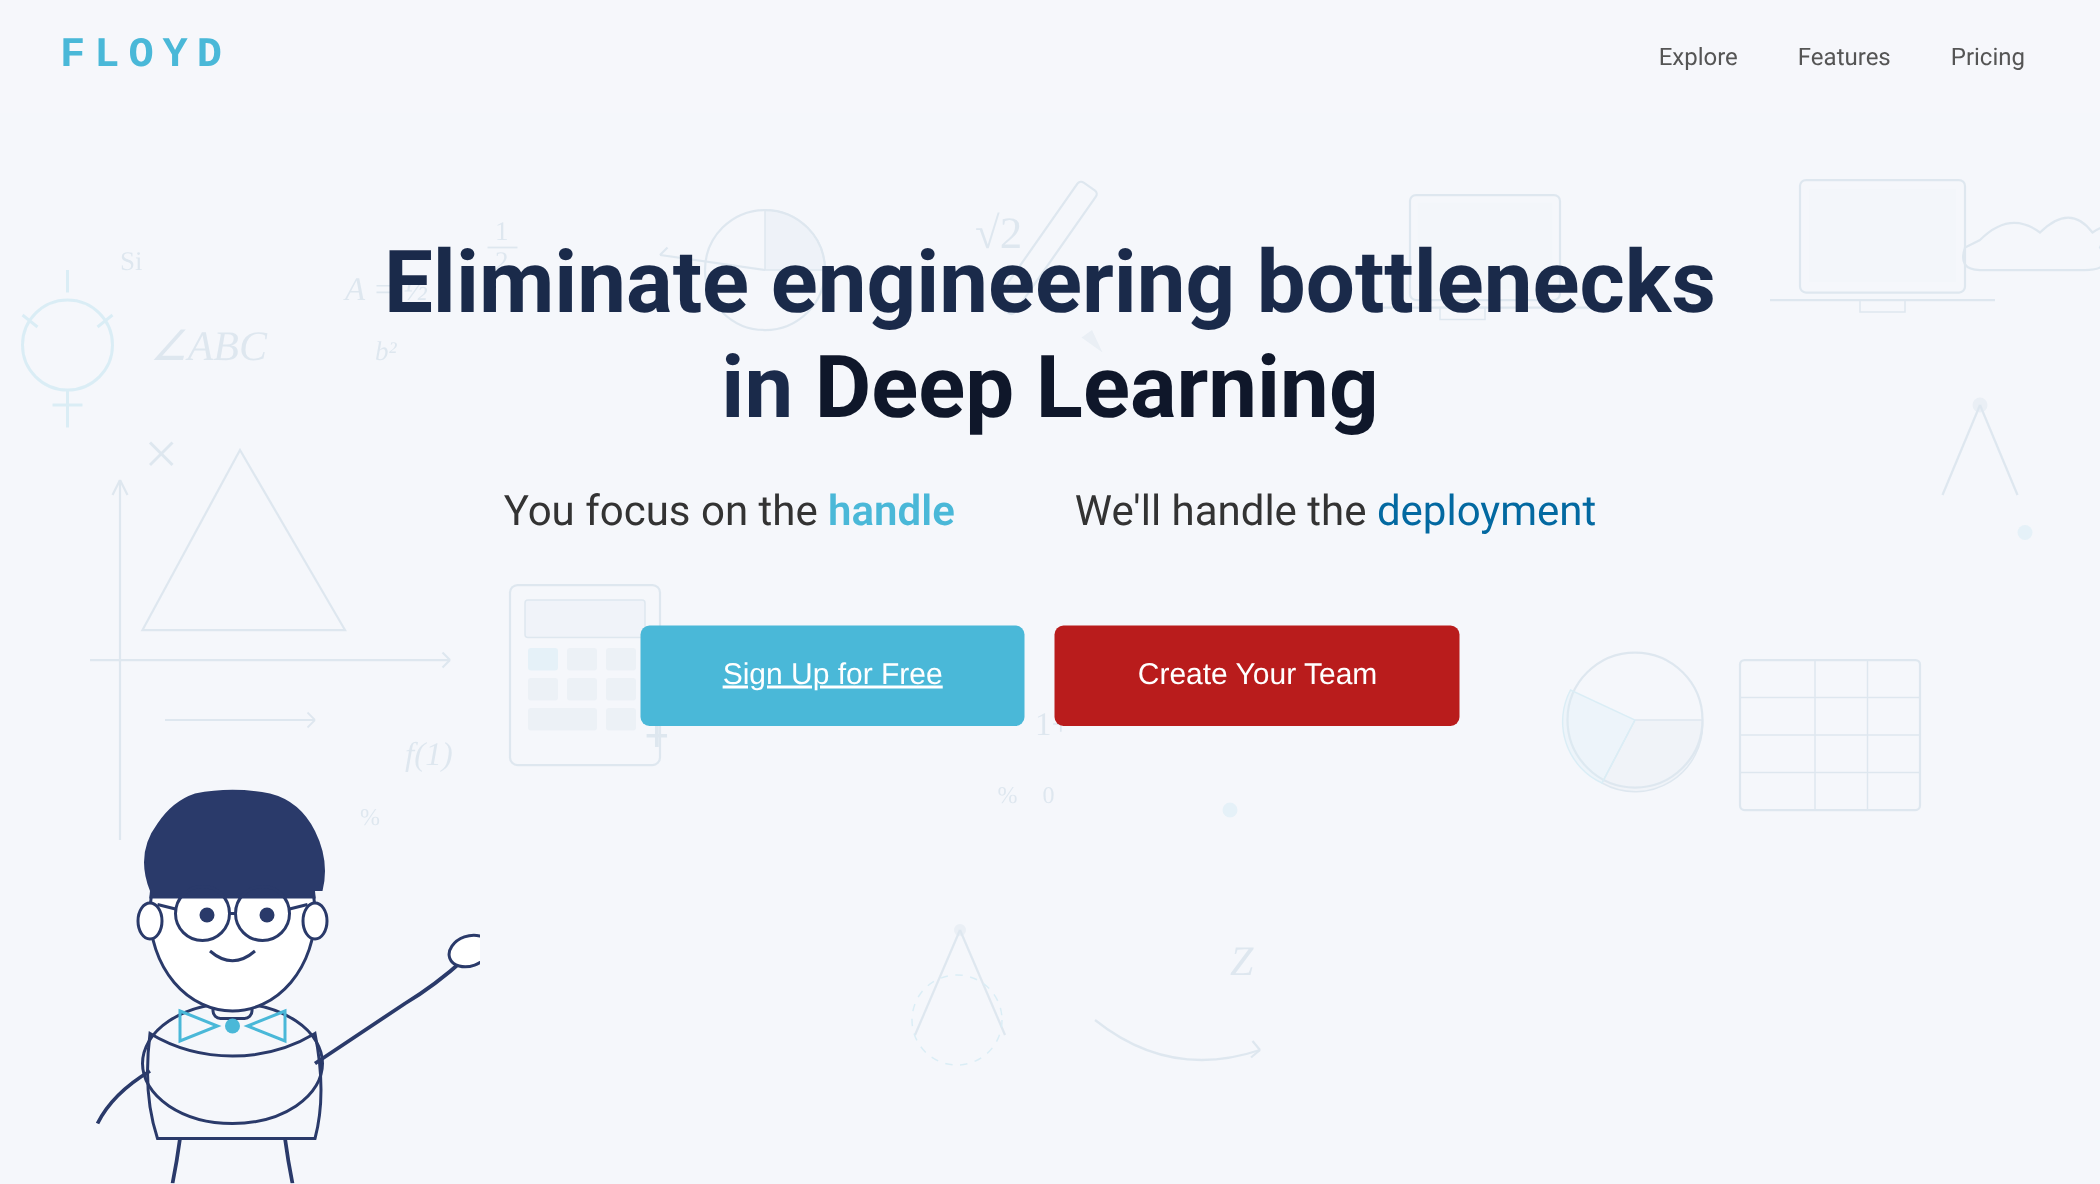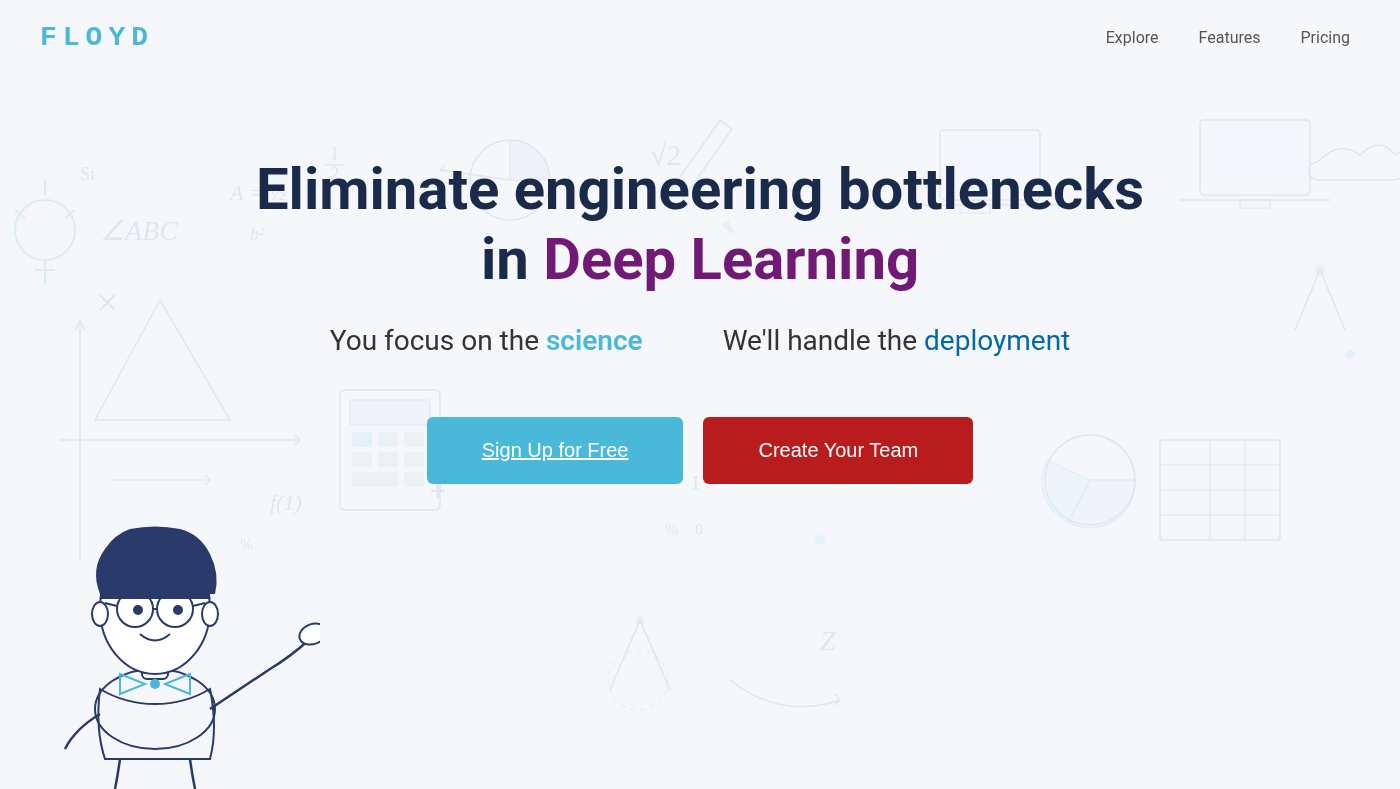--- a/index.html
+++ b/index.html
@@ -64,21 +64,21 @@
 
     .hero-title {
       font-size: 58px;
       font-weight: 700;
       color: #1a2a4a;
       line-height: 1.2;
       margin-bottom: 30px;
     }
 
     .hero-title .highlight {
-      color: #701a75;
+      color: #0f172a;
     }
 
     .hero-subtitle {
       display: flex;
       gap: 80px;
       font-size: 28px;
       color: #333;
       margin-bottom: 60px;
       font-weight: 400;
     }
@@ -258,21 +258,21 @@
 </nav>
 
 <section class="hero">
   <h1 class="hero-title">
     <span>Eliminate engineering bottlenecks</span><br>
     <span>in </span><span class="highlight">Deep Learning</span>
   </h1>
 
   <div class="hero-subtitle">
     <div>
-      <span>You focus on the </span><span class="science">science</span>
+      <span>You focus on the </span><span class="science">handle</span>
     </div>
     <div>
       <span>We'll handle the </span><span class="deployment">deployment</span>
     </div>
   </div>
 
   <div class="hero-buttons">
     <button class="btn-signup">Sign Up for Free</button>
     <button class="btn-team">Create Your Team</button>
   </div>

